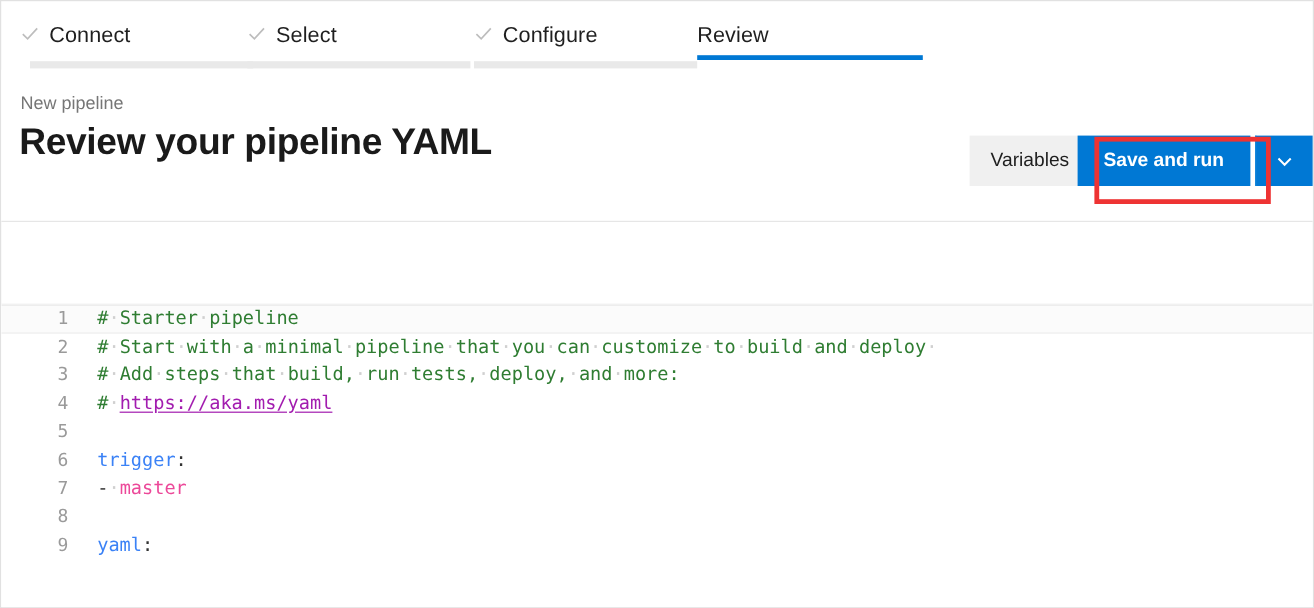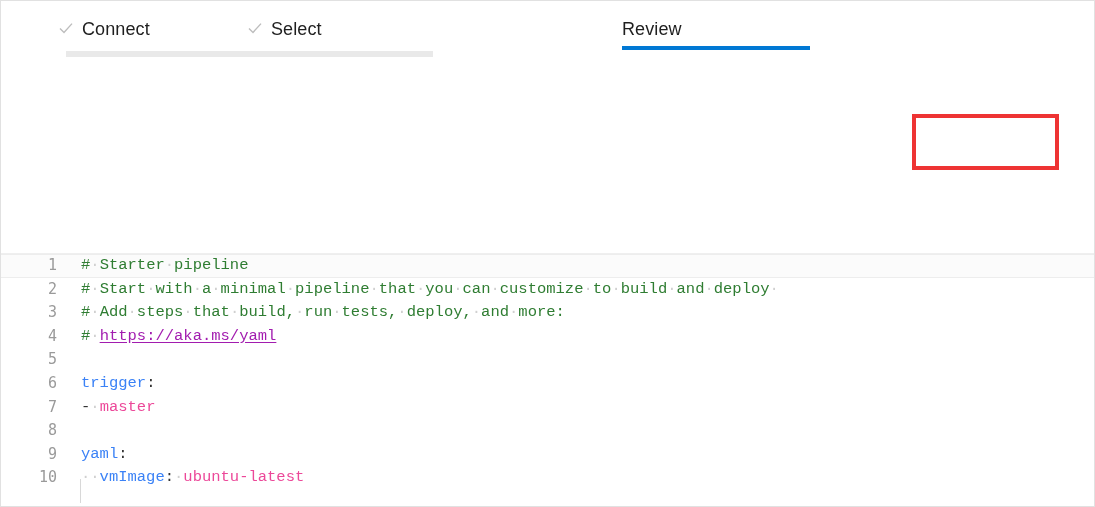--- a/index.html
+++ b/index.html
@@ -24,21 +24,20 @@
     background: #fff;
     overflow: hidden;
   }
 
   
   .steps {
     position: relative;
     height: 57px;
     padding: 0 0 0 16px;
     box-sizing: border-box;
-    margin-left: 41px;
   }
   .step {
     position: absolute;
     top: 0;
     height: 57px;
   }
   .step-label {
     position: absolute;
     top: 17px;
     left: 0;
@@ -249,21 +248,20 @@
     font-size: 15px;
     line-height: 23.6px;
     user-select: none;
   }
   .code-line.current .ln { line-height: 21.6px; }
   .code-text {
     position: absolute;
     left: 80px;
     top: 0;
     line-height: 23.6px;
-    font-family: Liberation Mono, monospace;
   }
   .code-line.current .code-text { line-height: 21.6px; }
   .tok-comment { color: #2f7d32; }
   .tok-link {
     color: #a21caf;
     text-decoration: underline;
     text-underline-offset: 2px;
   }
   .tok-key { color: #3b82f6; }
   .tok-value { color: #ec4899; }
@@ -305,28 +303,53 @@
     <div class="step" style="left:205px;width:186px;">
       <span class="step-check">
         <svg width="16" height="16" viewBox="0 0 16 16" fill="none">
           <path d="M2 8.4 L6 12.4 L14 3.6" stroke="currentColor" stroke-width="1.4" fill="none"></path>
         </svg>
       </span>
       <span class="step-label" style="left:24px;">Select</span>
       <span class="step-rule" style="left:0px;width:186px;"></span>
     </div>
 
+    <div class="step" style="left:394px;width:186px;">
+      <span class="step-check">
+        <svg width="16" height="16" viewBox="0 0 16 16" fill="none">
+          <path d="M2 8.4 L6 12.4 L14 3.6" stroke="currentColor" stroke-width="1.4" fill="none"></path>
+        </svg>
+      </span>
+      <span class="step-label" style="left:24px;">Configure</span>
+      <span class="step-rule" style="left:0px;width:186px;"></span>
+    </div>
 
     <div class="step" style="left:580px;width:188px;">
       <span class="step-label" style="left:0px;font-weight:normal;">Review</span>
       <span class="step-rule active" style="left:0px;width:188px;"></span>
     </div>
 
   </div>
 
+  <div class="titlebar">
+    <div class="crumb-sub">New pipeline</div>
+    <h1 class="page-title">Review your pipeline YAML</h1>
+
+    <div class="actions">
+      <button class="btn-variables">Variables</button>
+      <button class="btn-saverun">Save and run</button>
+      <button class="btn-saverun-caret">
+        <span>
+          <svg width="17" height="17" viewBox="0 0 16 16" fill="none">
+            <path d="M3.2 5.8 L8 10.6 L12.8 5.8" stroke="#ffffff" stroke-width="1.6" fill="none"></path>
+          </svg>
+        </span>
+      </button>
+    </div>
+  </div>
 
   <div class="annot-box"></div>
 
   <div class="filebar">
     <span class="repo-icon">
       <svg width="18" height="18" viewBox="0 0 18 18">
         <path d="M9 0.6 L17.4 9 L9 17.4 L0.6 9 Z" fill="#1f1f1f"></path>
         <path d="M9 3.6 L9 14.4 L14.2 9 Z" fill="#ffffff"></path>
         <path d="M9.6 5.4 L12.8 8.9 L9.6 12.4 Z" fill="#1f1f1f"></path>
       </svg>
@@ -359,16 +382,15 @@
   <div class="editor" id="editor">
       <div class="code-line current"><span class="ln">1</span><span class="code-text"><span class="tok-comment">#</span><span class="ws">·</span><span class="tok-comment">Starter</span><span class="ws">·</span><span class="tok-comment">pipeline</span></span></div>
       <div class="code-line"><span class="ln">2</span><span class="code-text"><span class="tok-comment">#</span><span class="ws">·</span><span class="tok-comment">Start</span><span class="ws">·</span><span class="tok-comment">with</span><span class="ws">·</span><span class="tok-comment">a</span><span class="ws">·</span><span class="tok-comment">minimal</span><span class="ws">·</span><span class="tok-comment">pipeline</span><span class="ws">·</span><span class="tok-comment">that</span><span class="ws">·</span><span class="tok-comment">you</span><span class="ws">·</span><span class="tok-comment">can</span><span class="ws">·</span><span class="tok-comment">customize</span><span class="ws">·</span><span class="tok-comment">to</span><span class="ws">·</span><span class="tok-comment">build</span><span class="ws">·</span><span class="tok-comment">and</span><span class="ws">·</span><span class="tok-comment">deploy</span><span class="ws">·</span></span></div>
       <div class="code-line"><span class="ln">3</span><span class="code-text"><span class="tok-comment">#</span><span class="ws">·</span><span class="tok-comment">Add</span><span class="ws">·</span><span class="tok-comment">steps</span><span class="ws">·</span><span class="tok-comment">that</span><span class="ws">·</span><span class="tok-comment">build,</span><span class="ws">·</span><span class="tok-comment">run</span><span class="ws">·</span><span class="tok-comment">tests,</span><span class="ws">·</span><span class="tok-comment">deploy,</span><span class="ws">·</span><span class="tok-comment">and</span><span class="ws">·</span><span class="tok-comment">more:</span></span></div>
       <div class="code-line"><span class="ln">4</span><span class="code-text"><span class="tok-comment">#</span><span class="ws">·</span><span class="tok-link">https://aka.ms/yaml</span></span></div>
       <div class="code-line"><span class="ln">5</span><span class="code-text"></span></div>
       <div class="code-line"><span class="ln">6</span><span class="code-text"><span class="tok-key">trigger</span><span class="tok-punct">:</span></span></div>
       <div class="code-line"><span class="ln">7</span><span class="code-text"><span class="tok-dash">-</span><span class="ws">·</span><span class="tok-value">master</span></span></div>
       <div class="code-line"><span class="ln">8</span><span class="code-text"></span></div>
       <div class="code-line"><span class="ln">9</span><span class="code-text"><span class="tok-key">yaml</span><span class="tok-punct">:</span></span></div>
-      <div class="code-line"><span class="ln">10</span><span class="code-text"><span class="indent-guide"></span><span class="ws">··</span><span class="tok-key">vmImage</span><span class="tok-punct">:</span><span class="ws">·</span><span class="tok-value">ubuntu-latest</span></span></div>
     </div>
 
 </div>
 
 </body></html>

